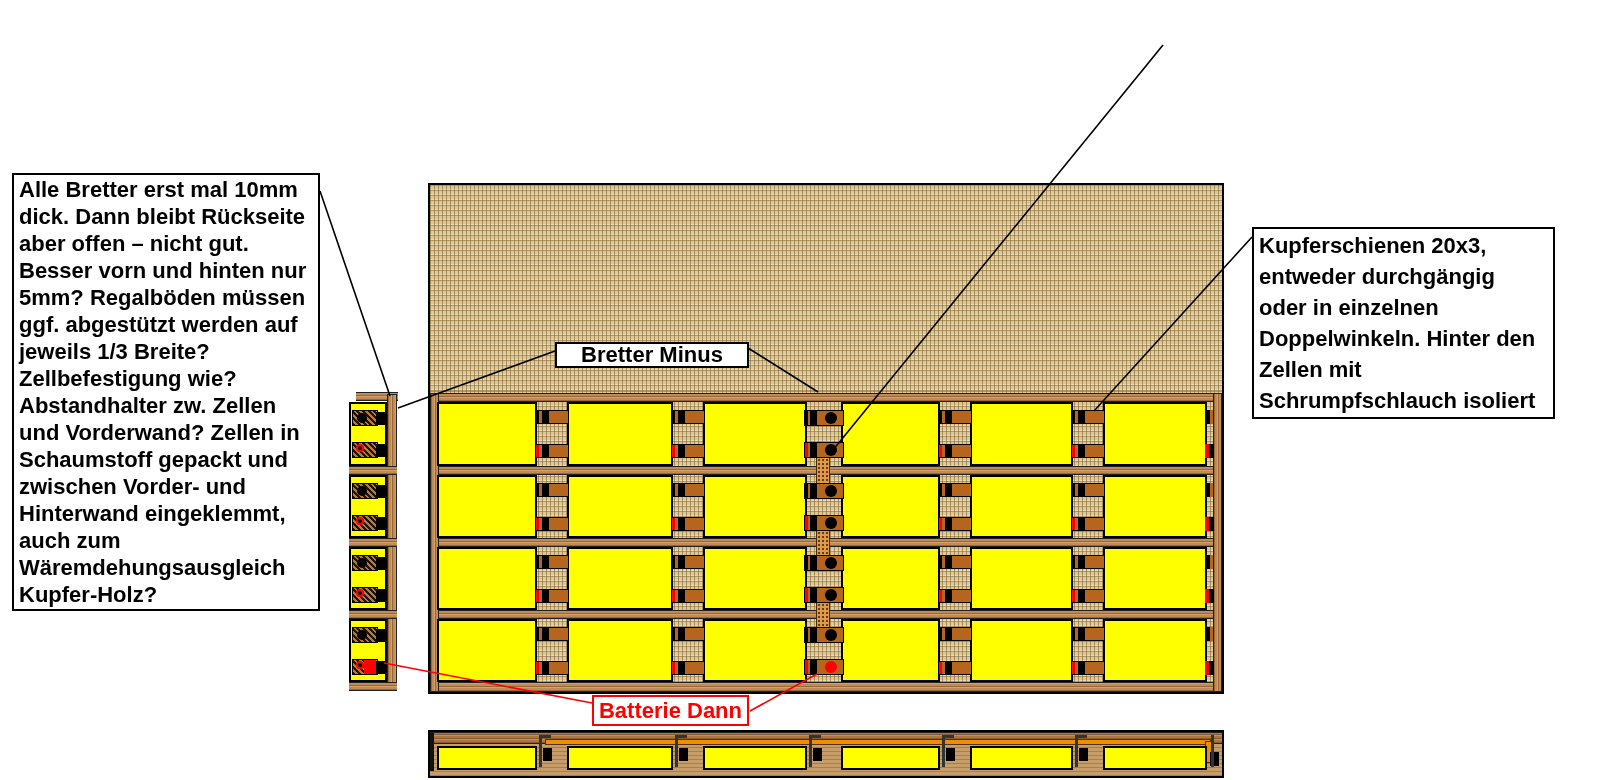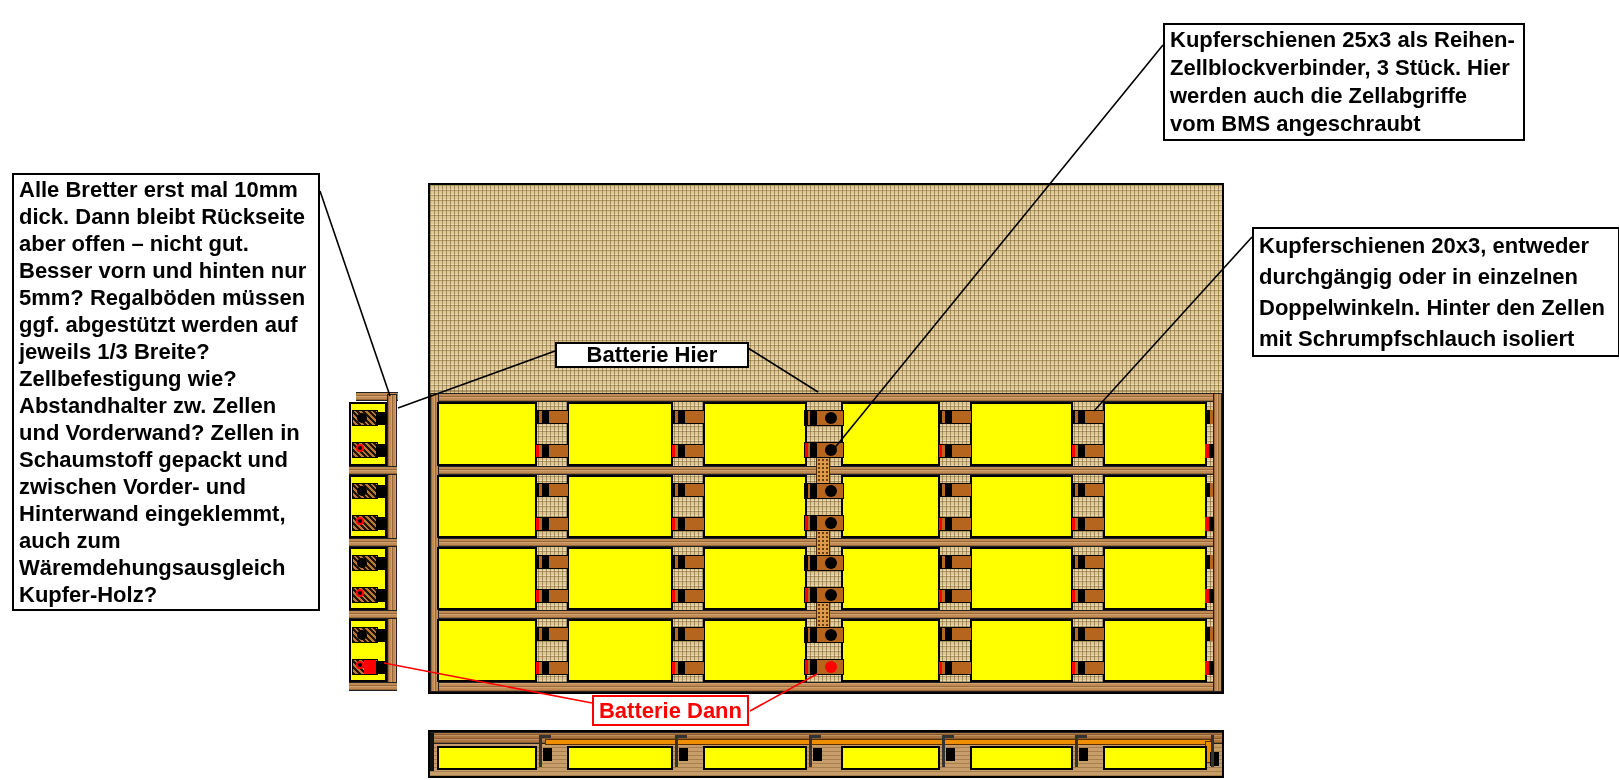--- a/index.html
+++ b/index.html
@@ -351,20 +351,19 @@
     <line x1="555" y1="351" x2="398" y2="408" stroke="#000" stroke-width="1.6"></line>
     <line x1="748" y1="348" x2="818" y2="392" stroke="#000" stroke-width="1.6"></line>
     <line x1="1163" y1="45" x2="833" y2="450" stroke="#000" stroke-width="1.6"></line>
     <line x1="1252" y1="237" x2="1094" y2="411" stroke="#000" stroke-width="1.6"></line>
     <line x1="592" y1="703" x2="384" y2="663" stroke="#ff0000" stroke-width="1.6"></line>
     <line x1="750" y1="711" x2="817" y2="674" stroke="#ff0000" stroke-width="1.6"></line>
   </svg>
 
   <div class="note" style="left:12px;top:173px;width:308px">Alle Bretter erst mal 10mm dick. Dann bleibt Rückseite aber offen – nicht gut. Besser vorn und hinten nur 5mm? Regalböden müssen ggf. abgestützt werden auf jeweils 1/3 Breite? Zellbefestigung wie? Abstandhalter zw. Zellen und Vorderwand? Zellen in Schaumstoff gepackt und zwischen Vorder- und Hinterwand eingeklemmt, auch zum Wäremdehungsausgleich Kupfer-Holz?</div>
 
-  <div class="note" style="left:1163px;top:23px;width:362px;line-height:28px">Kupferschienen 25x3 als Reihen-Zellblockverbinder, 3 Stück. Hier werden auch die Zellabgriffe vom BMS angeschraubt</div>
-
-  <div class="note" style="left:1252px;top:227px;width:368px;line-height:31px">Kupferschienen 20x3, entweder durchgängig oder in einzelnen Doppelwinkeln. Hinter den Zellen mit Schrumpfschlauch isoliert</div>
-
-  <div class="lbl" style="left:555px;top:342px;width:194px;height:26px">Batterie Hier</div>
+
+  <div class="note" style="left:1252px;top:227px;width:303px;line-height:31px">Kupferschienen 20x3, entweder durchgängig oder in einzelnen Doppelwinkeln. Hinter den Zellen mit Schrumpfschlauch isoliert</div>
+
+  <div class="lbl" style="left:555px;top:342px;width:194px;height:26px">Bretter Minus</div>
 
   <div class="lbl" style="left:592px;top:695px;width:157px;height:31px;border-color:#ff0000;color:#ff0000">Batterie Dann</div>
 </div>
 
 </body></html>

